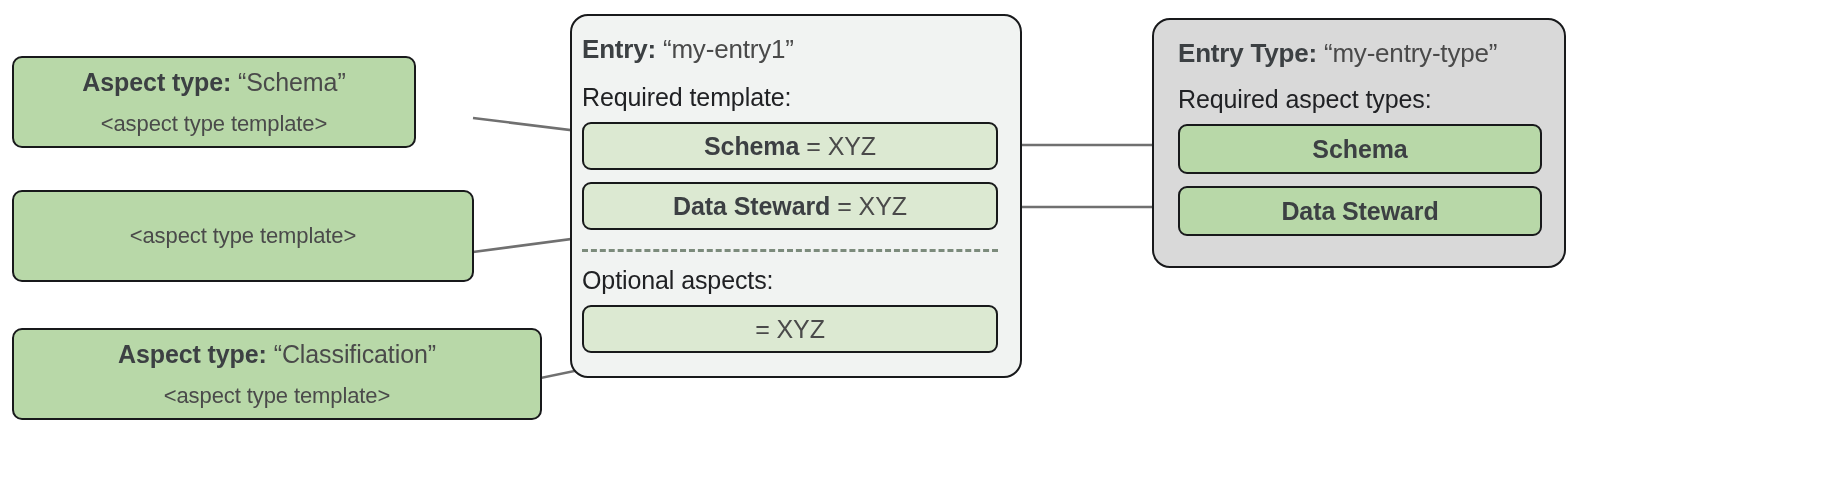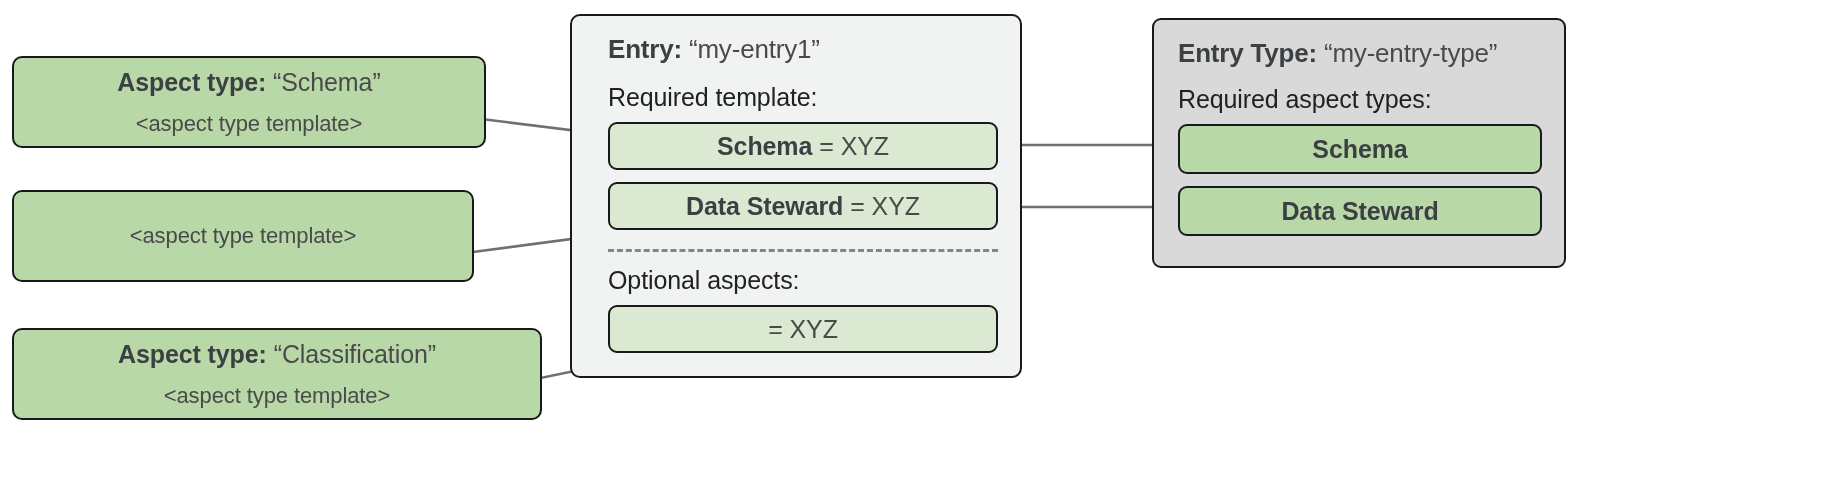--- a/index.html
+++ b/index.html
@@ -60,22 +60,22 @@
   .aspect-type-card .line2 {
     font-size: 22px;
     color: #4a4a4a;
     white-space: nowrap;
     letter-spacing: -0.1px;
   }
 
   
   #entry-panel {
     background: #f1f3f2;
-    padding: 18px 22px 20px 36px;
-    border-radius: 10px;
+    padding: 18px 22px 20px 10px;
+    border-radius: 18px;
   }
   .panel-title {
     font-size: 26px;
     color: #4a4a4a;
     white-space: nowrap;
     margin-bottom: 18px;
     letter-spacing: -0.2px;
   }
   .panel-title b {
     color: #3c4043;
@@ -112,21 +112,21 @@
   .divider-dashed {
     height: 0;
     border-top: 3px dashed #7c8b7c;
     margin: 19px 0 14px 0;
   }
 
   
   #entry-type-panel {
     background: #d9d9d9;
     padding: 18px 22px 18px 24px;
-    border-radius: 9px;
+    border-radius: 18px;
   }
   #entry-type-panel .panel-title { margin-bottom: 16px; }
   #entry-type-panel .section-label { margin-bottom: 10px; }
   .type-chip {
     box-sizing: border-box;
     background: #b8d8a8;
     border: 2.5px solid #18191b;
     border-radius: 9px;
     height: 50px;
     display: flex;
@@ -150,21 +150,21 @@
 
     <line x1="473" y1="252" x2="700" y2="222" stroke="#707070" stroke-width="2.6"></line>
 
     <line x1="473" y1="392" x2="700" y2="345" stroke="#707070" stroke-width="2.6"></line>
 
     <line x1="1000" y1="145" x2="1262" y2="145" stroke="#707070" stroke-width="2.6"></line>
 
     <line x1="1000" y1="207" x2="1262" y2="207" stroke="#707070" stroke-width="2.6"></line>
   </svg>
 
-  <div class="node aspect-type-card" id="aspect-type-0" style="left:12px; top:56px; width:474px; height:92px;">
+  <div class="node aspect-type-card" id="aspect-type-0" style="left:12px; top:56px; width:404px; height:92px;">
     <div class="line1">
       <b>Aspect type:</b>
       <span>“Schema”</span>
     </div>
     <div class="line2">&lt;aspect type template&gt;</div>
   </div>
 
   <div class="node aspect-type-card" id="aspect-type-1" style="left:12px; top:190px; width:462px; height:92px;">
     <div class="line2">&lt;aspect type template&gt;</div>
   </div>

